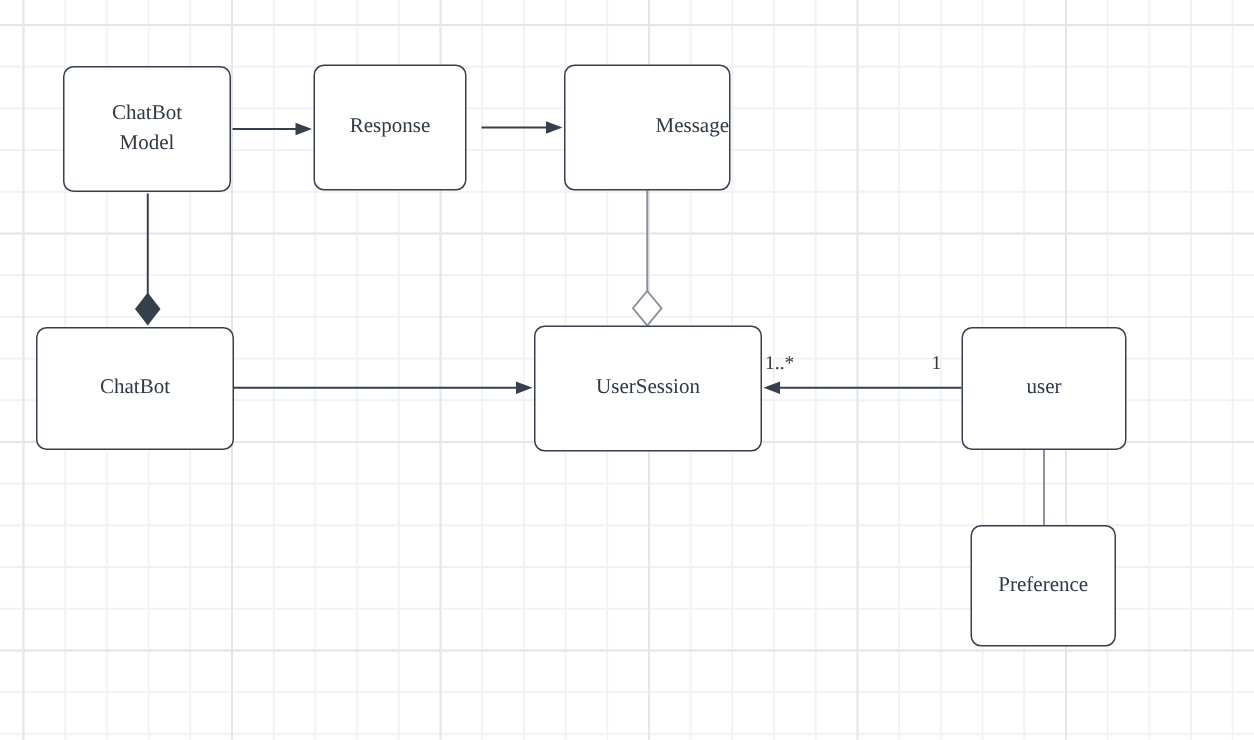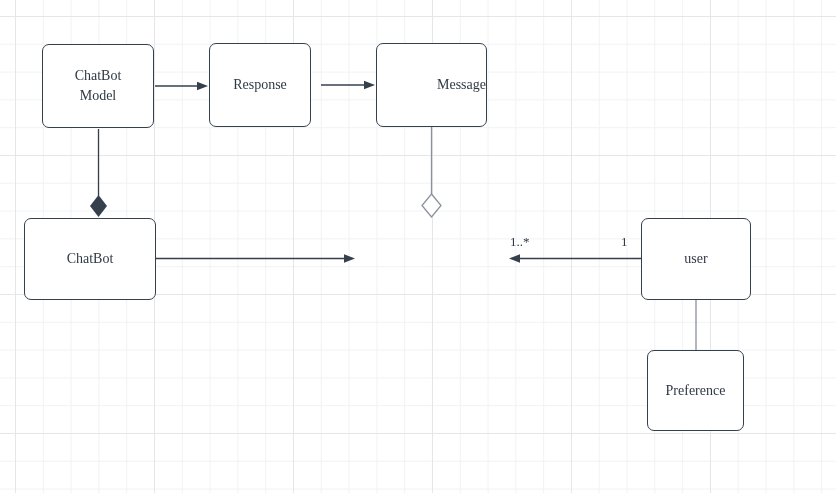--- a/index.html
+++ b/index.html
@@ -102,20 +102,23 @@
   </div>
 
   <div class="node n-message">
     <span>Message</span>
   </div>
 
   <div class="node n-chatbot">
     <span>ChatBot</span>
   </div>
 
+  <div class="node n-usersession">
+    <span>UserSession</span>
+  </div>
 
   <div class="node n-user">
     <span>user</span>
   </div>
 
   <div class="node n-preference">
     <span>Preference</span>
   </div>
 
   <span class="mult m-usersession">1..*</span>

